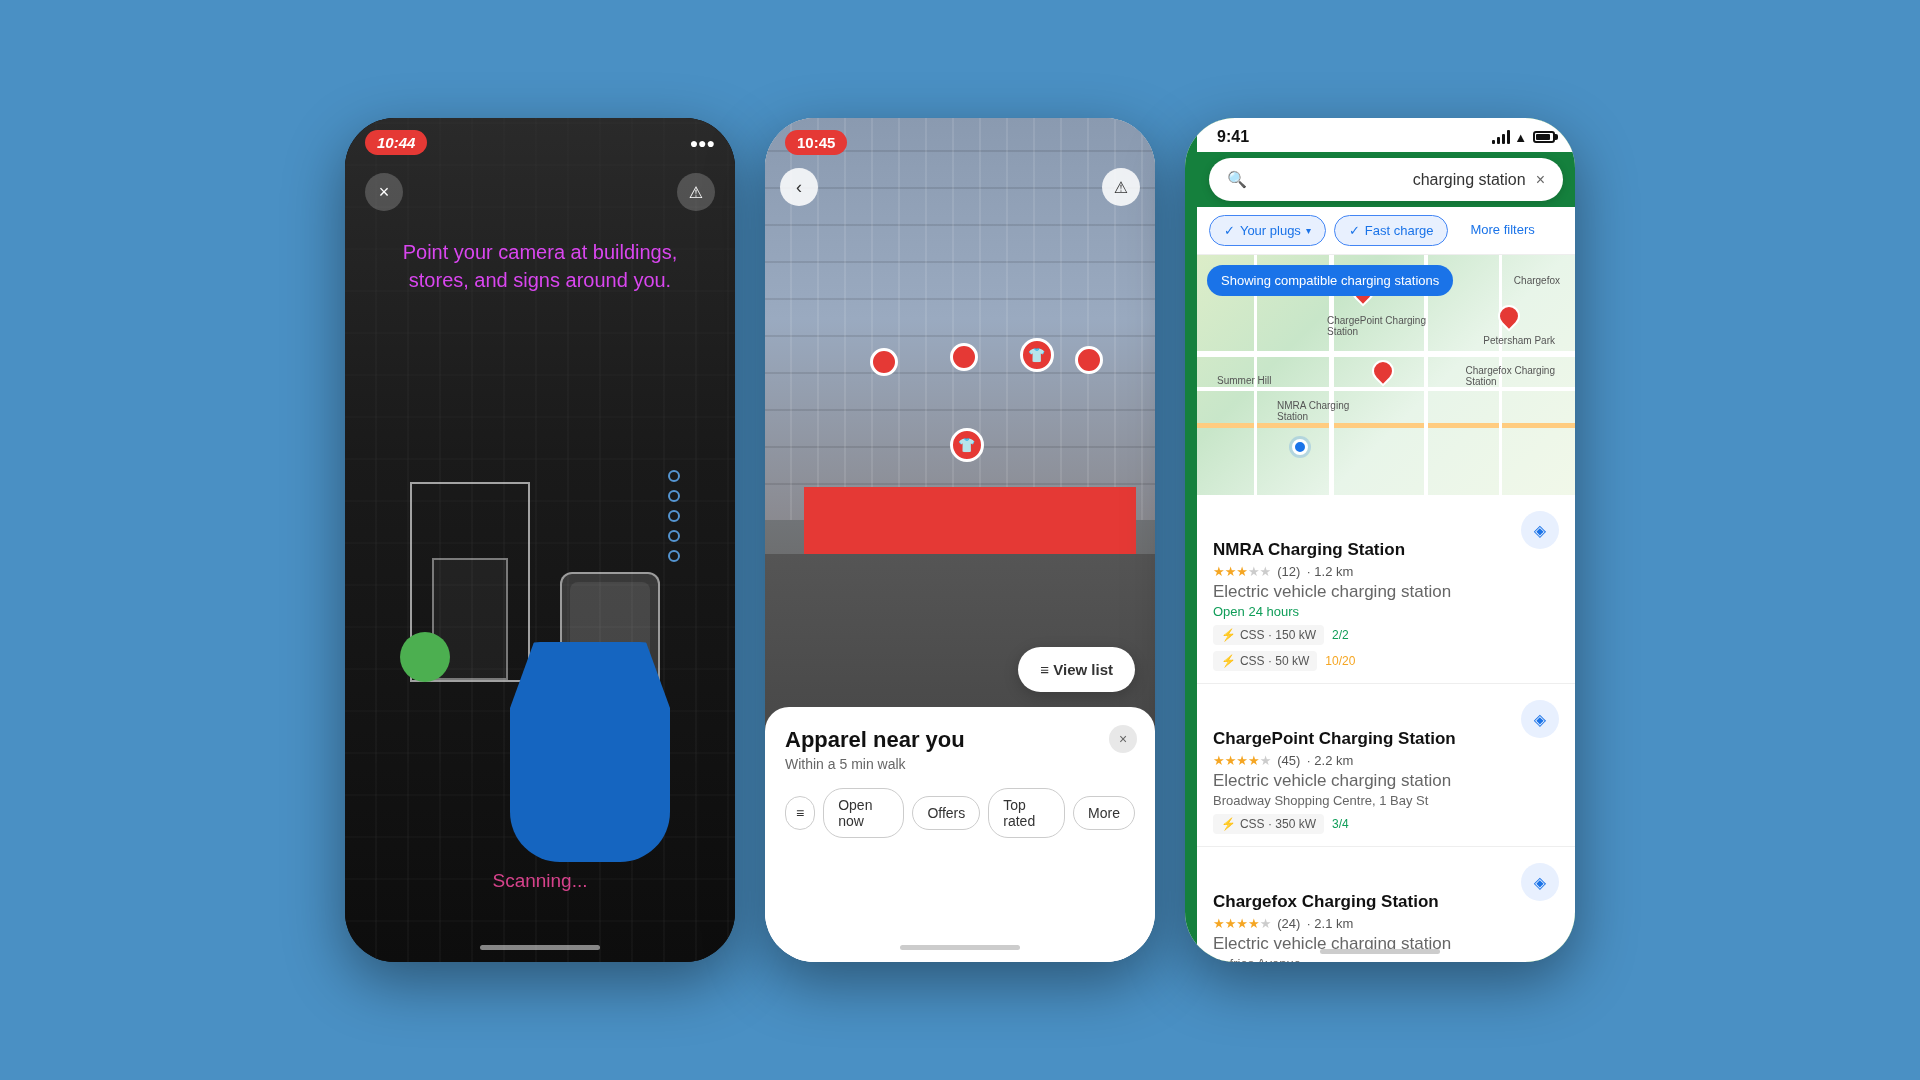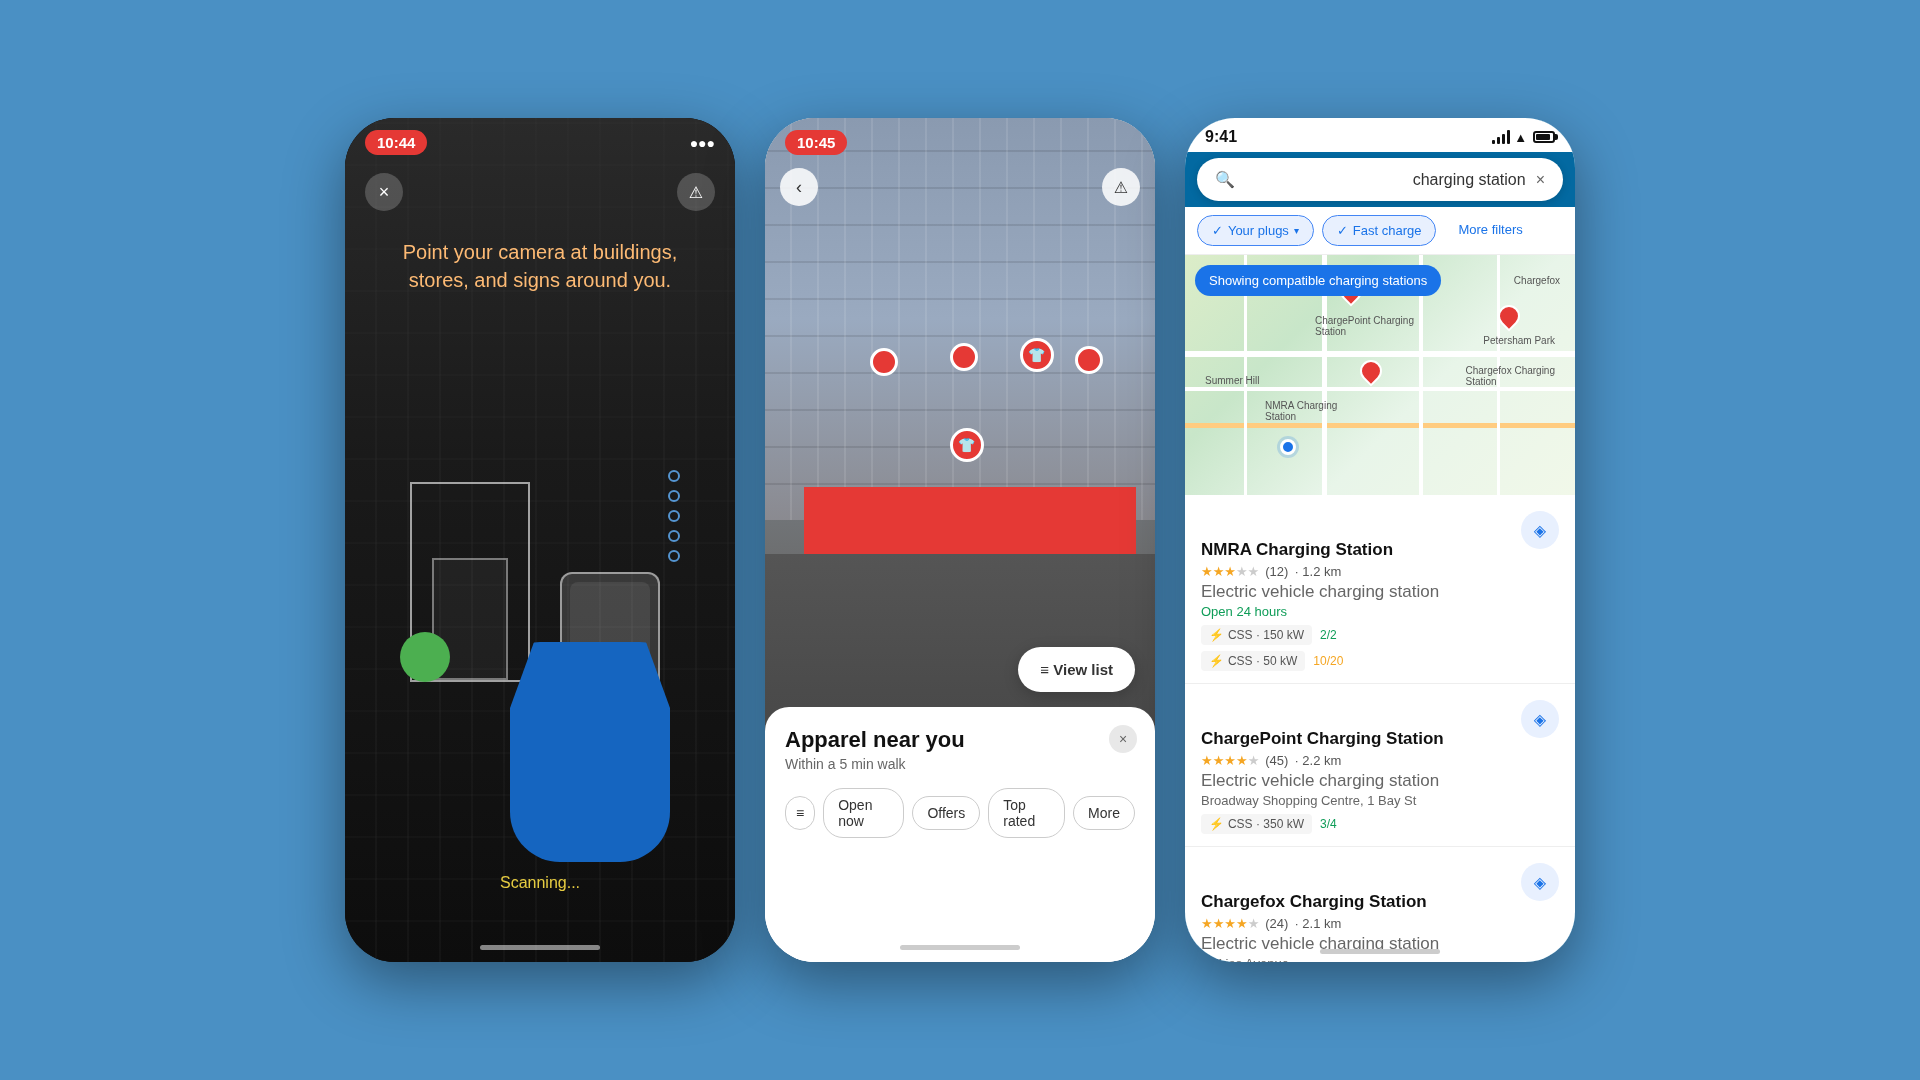--- a/index.html
+++ b/index.html
@@ -64,20 +64,21 @@
       z-index: 10;
     }
 
     .phone1 .time-pill {
       background: #e53935;
       color: white;
       font-size: 15px;
       font-weight: 700;
       padding: 4px 12px;
       border-radius: 20px;
+      font-style: italic;
     }
 
     .phone1 .status-icons {
       color: white;
       font-size: 14px;
     }
 
     .phone1 .close-btn {
       position: absolute;
       top: 55px;
@@ -108,21 +109,21 @@
       color: white;
       font-size: 16px;
       z-index: 10;
     }
 
     .phone1 .instructions {
       position: absolute;
       top: 120px;
       left: 0; right: 0;
       text-align: center;
-      color: #fdba74;
+      color: #d946ef;
       font-size: 20px;
       line-height: 1.4;
       font-weight: 500;
       z-index: 10;
       padding: 0 40px;
     }
 
     
     .ar-graphic {
       position: absolute;
@@ -207,22 +208,22 @@
       height: 12px;
       border: 2px solid rgba(100,180,255,0.8);
       border-radius: 50%;
     }
 
     .scanning-text {
       position: absolute;
       bottom: 70px;
       left: 0; right: 0;
       text-align: center;
-      color: #fde047;
-      font-size: 16px;
+      color: #ec4899;
+      font-size: 19px;
       opacity: 0.9;
     }
 
     .home-bar {
       position: absolute;
       bottom: 12px;
       left: 50%;
       transform: translateX(-50%);
       width: 120px;
       height: 5px;
@@ -525,22 +526,23 @@
     .phone3 {
       width: 390px;
       height: 844px;
       background: white;
     }
 
     .phone3 .screen {
       width: 100%;
       height: 100%;
       position: relative;
-      background: #0369a1;
+      background: #15803d;
       overflow: hidden;
+      padding-left: 12px;
     }
 
     .phone3 .status-bar3 {
       display: flex;
       justify-content: space-between;
       align-items: center;
       padding: 10px 20px 6px;
       background: white;
     }
 

